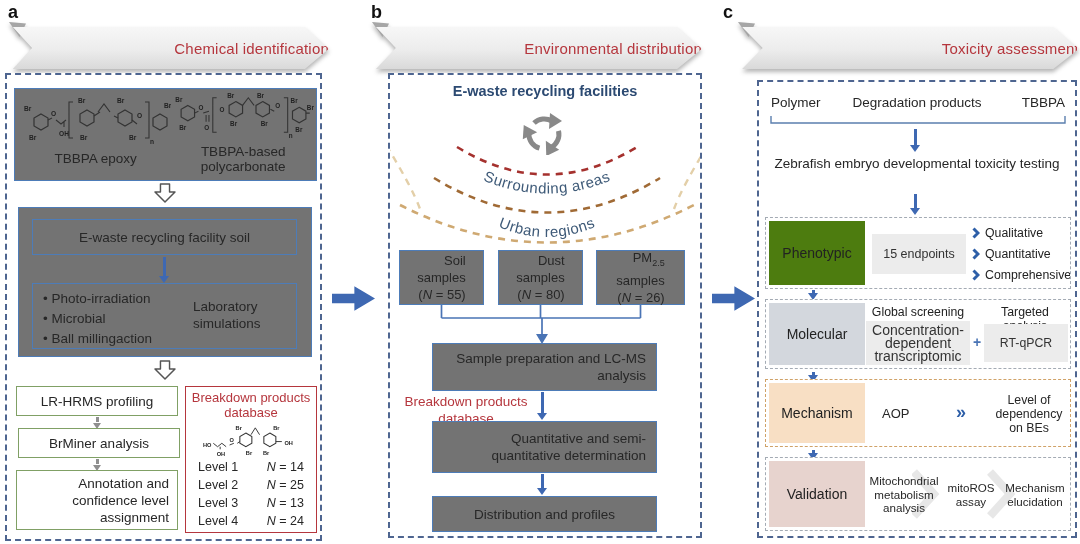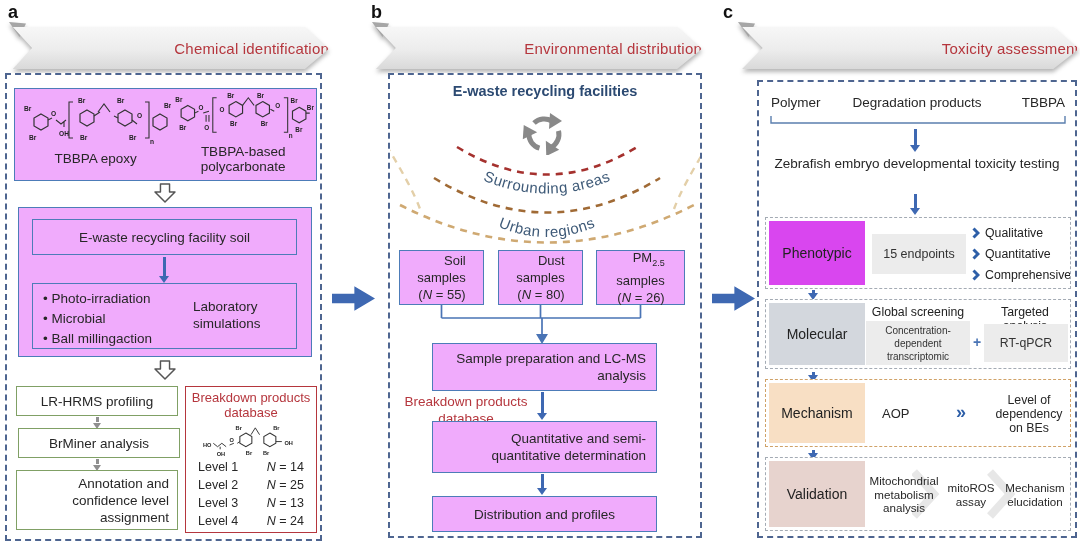--- a/index.html
+++ b/index.html
@@ -10,21 +10,21 @@
   
   .banner-wrap{position:absolute;top:27px;height:42px;filter:drop-shadow(0 3px 2px rgba(90,90,90,.45));}
   .fold{position:absolute;left:1px;top:-5px;width:17px;height:15px;background:#a6a6a6;clip-path:polygon(0 0,100% 10%,62% 100%);}
   .banner{position:absolute;inset:0;background:linear-gradient(180deg,#f7f7f7 0%,#ececec 55%,#d9d9d9 100%);
     clip-path:polygon(1.5% 0,92.5% 0,100% 52%,92.5% 100%,1.5% 100%,7.5% 50%);
     display:flex;align-items:center;justify-content:flex-end;}
   .banner span{color:#b5363d;font-size:15px;letter-spacing:.2px;}
   
   .pbox{position:absolute;border:2px dashed #4e6590;background:#fff;box-sizing:border-box;}
   
-  .bluebox{position:absolute;border:1.5px solid #4d7cb8;background:#f0abfc;box-sizing:border-box;}
+  .bluebox{position:absolute;border:1.5px solid #4d7cb8;background:#737373;box-sizing:border-box;}
   .greenbox{position:absolute;border:1.5px solid #80a065;background:#fff;box-sizing:border-box;}
   .redbox{position:absolute;border:1.8px solid #b5363d;background:#fff;box-sizing:border-box;}
   .flexc{display:flex;align-items:center;justify-content:center;text-align:right;}
   .t135{font-size:13.5px;line-height:17px;}
   
   .v-arrow{position:absolute;width:2.6px;background:#3e68b2;}
   .v-arrow::after{content:"";position:absolute;bottom:-7px;left:50%;transform:translateX(-50%);
     border:5px solid transparent;border-bottom:none;border-top:7px solid #3e68b2;}
   .v-arrow.gray{background:#8f8f8f;}
   .v-arrow.gray::after{border-top-color:#8f8f8f;border-left-width:4px;border-right-width:4px;border-top-width:6px;}
@@ -274,21 +274,21 @@
 
     <svg class="abs" style="left:8px;top:32px" width="302" height="12" viewBox="0 0 302 12">
       <path d="M4,2 V9 H298 V2" fill="none" stroke="#5b7fae" stroke-width="1.4"></path>
     </svg>
     <div class="v-arrow" style="left:155px;top:47px;height:16px"></div>
 
     <div class="abs t135" style="left:0;top:72px;width:100%;text-align:center;line-height:19px">Zebrafish embryo developmental toxicity testing</div>
     <div class="v-arrow" style="left:155px;top:112px;height:14px"></div>
 
     <div class="crow" style="top:135px;height:72px">
-      <div class="cat" style="background:#d946ef">Phenotypic</div>
+      <div class="cat" style="background:#4d7c0f">Phenotypic</div>
       <div class="graychip" style="left:106px;top:16px;width:94px;height:40px;font-size:12.5px">15 endpoints</div>
       <div class="pc-bullet" style="top:8px">
         <svg width="8" height="12" viewBox="0 0 8 12">
             <polyline points="1.5,1.5 6,6 1.5,10.5" fill="none" stroke="#2e5fa8" stroke-width="3"></polyline>
           </svg>
         <span>Qualitative</span>
         </div>
       <div class="pc-bullet" style="top:29px">
         <svg width="8" height="12" viewBox="0 0 8 12">
             <polyline points="1.5,1.5 6,6 1.5,10.5" fill="none" stroke="#2e5fa8" stroke-width="3"></polyline>
@@ -300,21 +300,21 @@
             <polyline points="1.5,1.5 6,6 1.5,10.5" fill="none" stroke="#2e5fa8" stroke-width="3"></polyline>
           </svg>
         <span>Comprehensive</span>
         </div>
     </div>
     <div class="v-arrow" style="left:53px;top:208px;height:3px"></div>
 
     <div class="crow" style="top:217px;height:70px">
       <div class="cat" style="background:#d3d7dd">Molecular</div>
       <div class="hdr" style="left:98px;top:5px;width:108px">Global screening</div>
-      <div class="graychip" style="left:100px;top:21px;width:104px;height:44px;font-size:10px;line-height:13px">Concentration-dependent transcriptomic</div>
+      <div class="graychip" style="left:100px;top:21px;width:104px;height:44px;font-size:14px;line-height:13px">Concentration-dependent transcriptomic</div>
       <div class="abs" style="left:207px;top:34px;color:#4a74b5;font-size:14px;font-weight:bold">+</div>
       <div class="hdr" style="left:214px;top:5px;width:90px">Targeted analysis</div>
       <div class="graychip" style="left:218px;top:24px;width:84px;height:38px;font-size:12.3px">RT-qPCR</div>
     </div>
     <div class="v-arrow" style="left:53px;top:290px;height:3px"></div>
 
     <div class="crow mech" style="top:297px;height:68px">
       <div class="cat" style="background:#f8dfc4">Mechanism</div>
       <div class="abs" style="left:116px;top:26px;font-size:13px">AOP</div>
       <div class="abs" style="left:190px;top:22px;color:#2e5fa8;font-size:18px;font-weight:bold">»</div>

